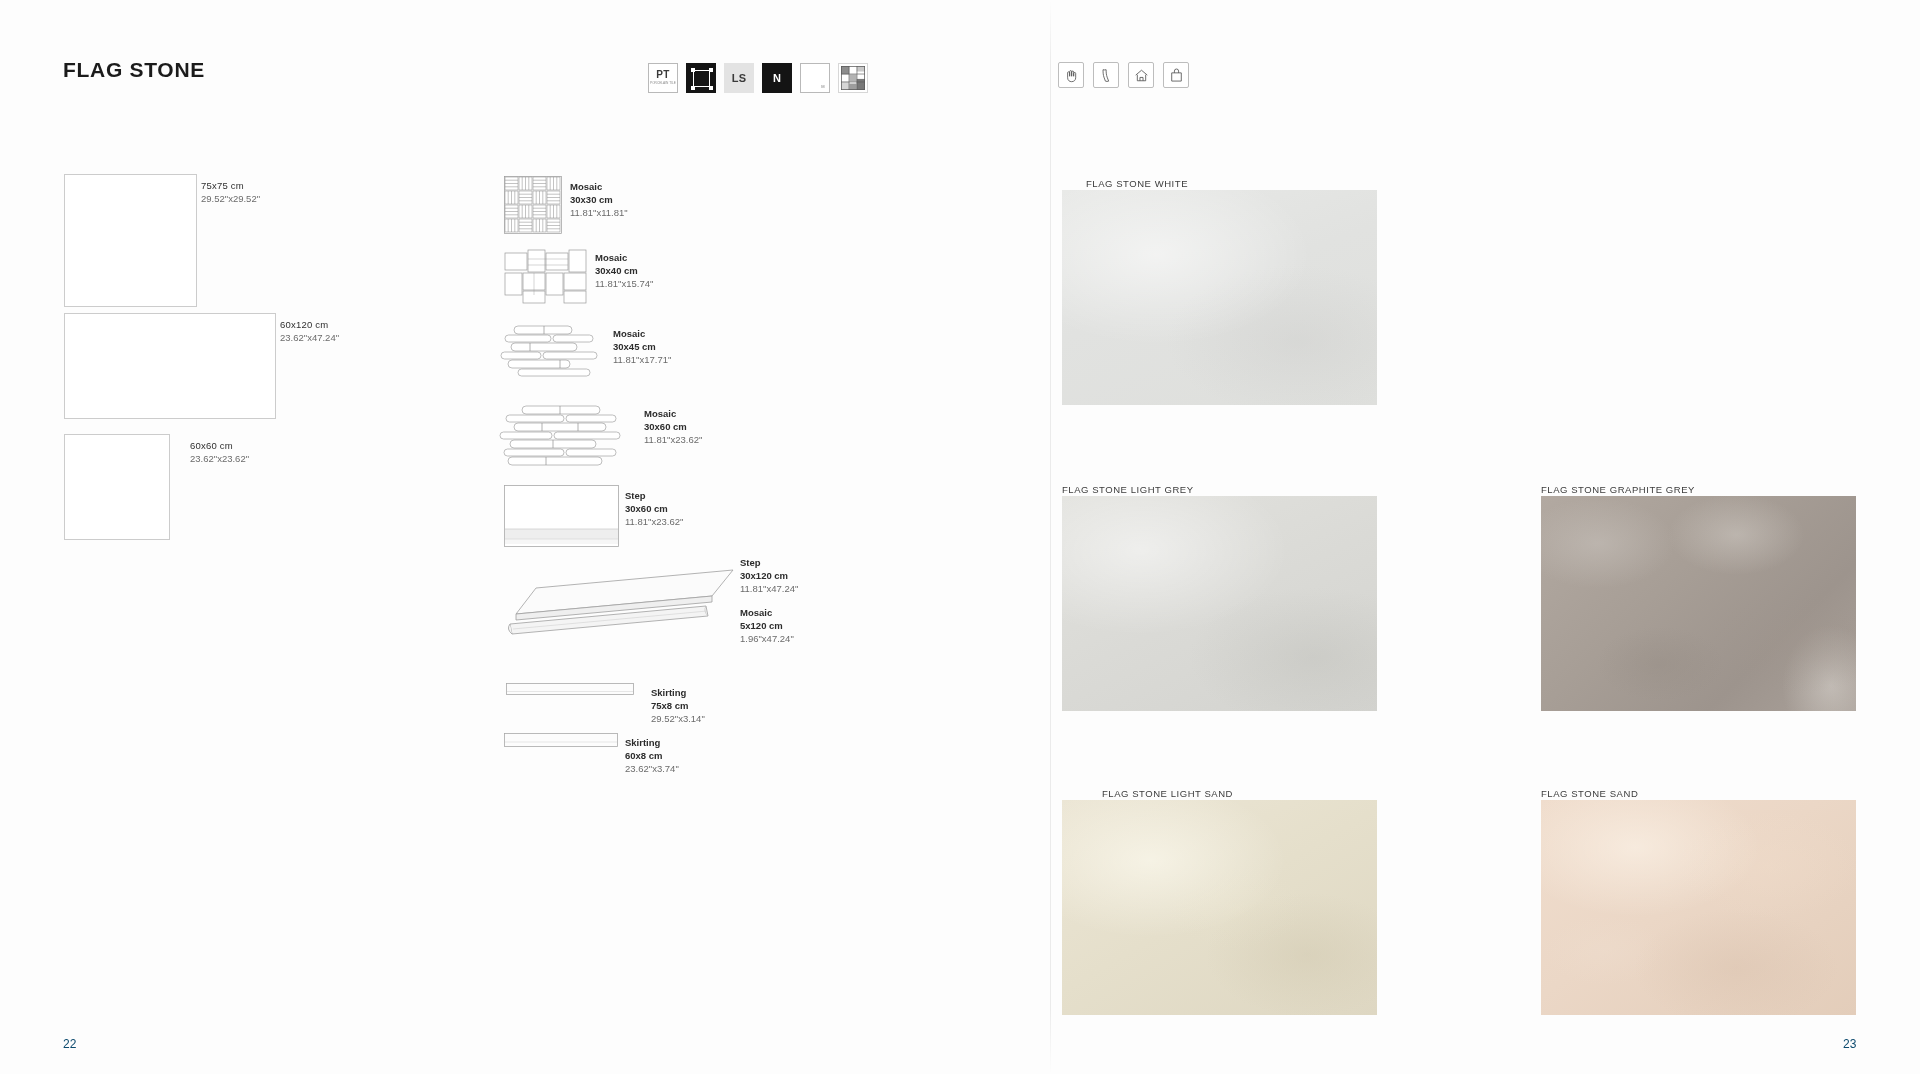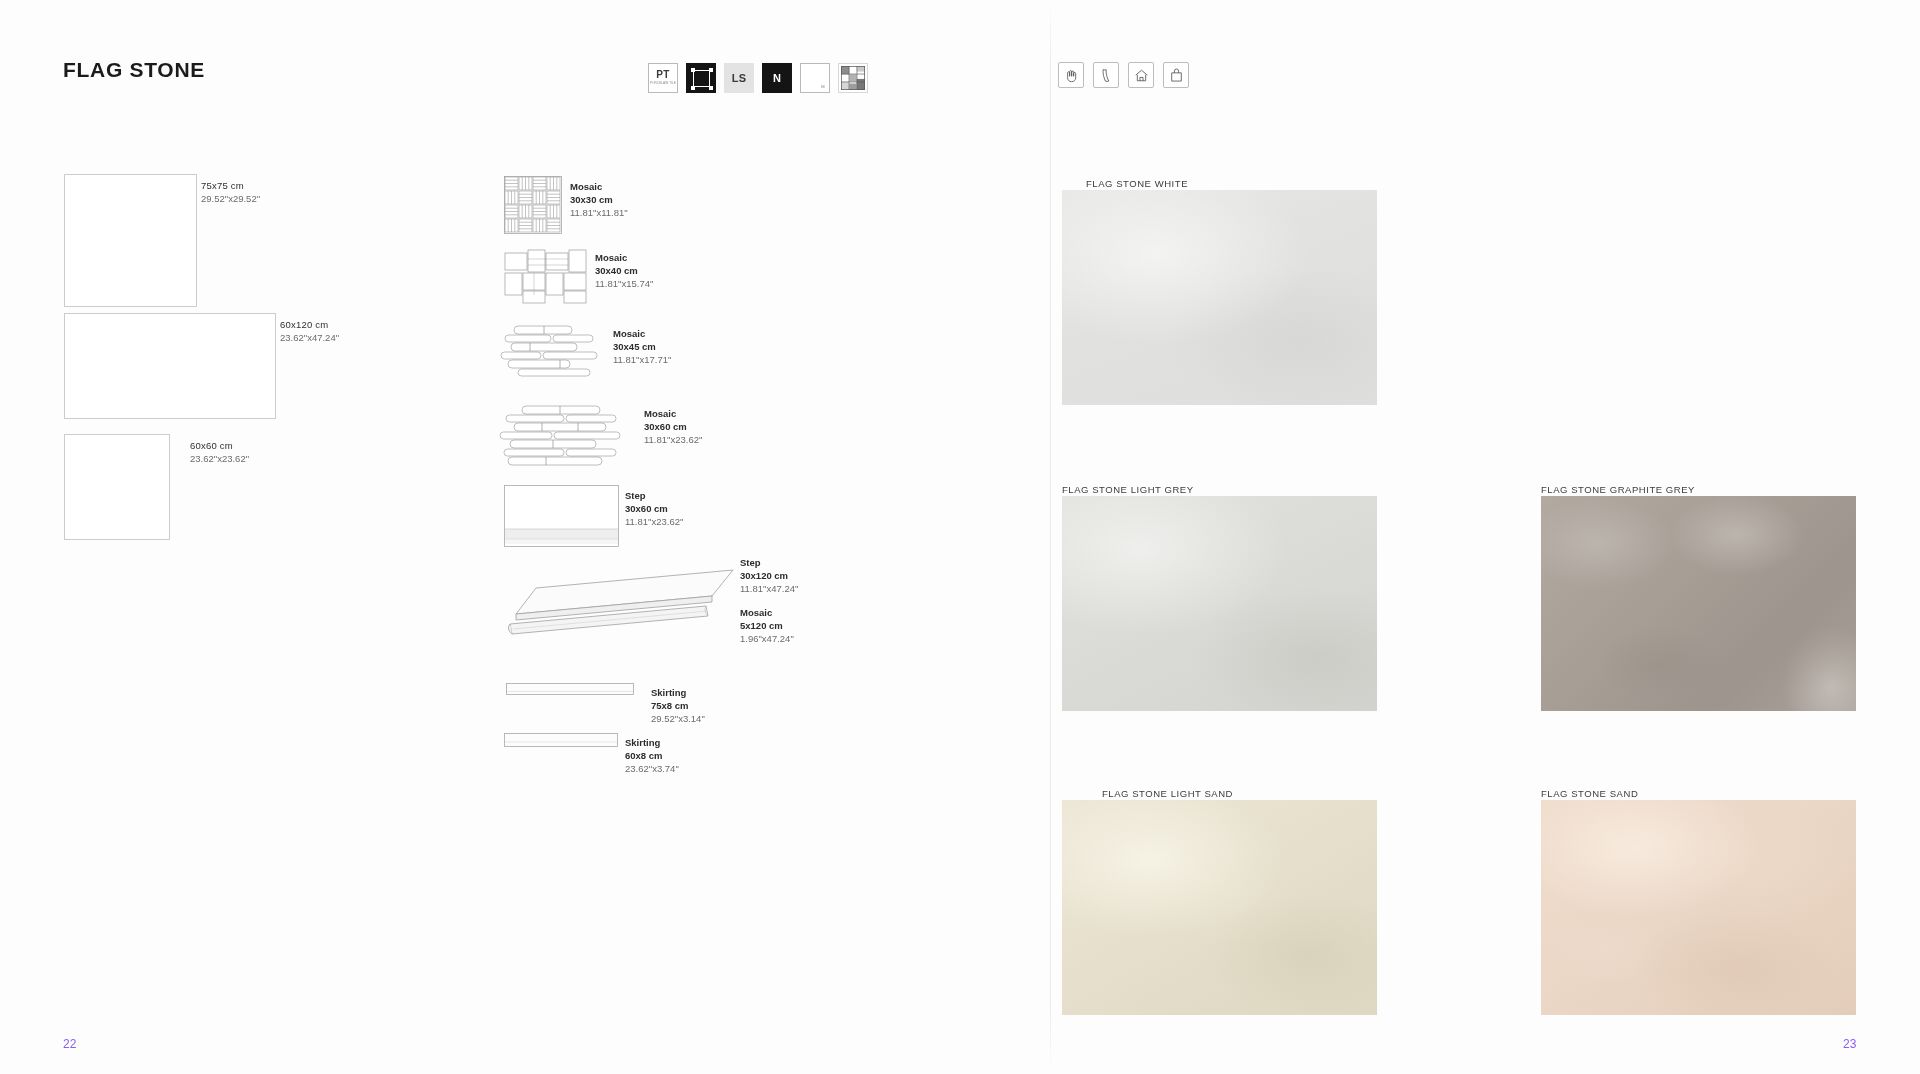--- a/index.html
+++ b/index.html
@@ -73,21 +73,21 @@
   .art { position: absolute; }
   .art svg { display: block; }
   
   .sw-label {
     position: absolute; font-size: 9.5px; letter-spacing: .55px;
     color: #3b3b3b; text-transform: uppercase;
   }
   .swatch { position: absolute; }
   .swatch .inner { width: 100%; height: 100%; }
   
-  .pageno { position: absolute; font-size: 12px; color: #8b5cf6; }
+  .pageno { position: absolute; font-size: 12px; color: #0c4a6e; }
   .pg-left { left: 63px; top: 1037px; }
   .pg-right { left: 1843px; top: 1037px; }
 </style>
 </head>
 <body>
 
 <div class="page">
   <div class="seam"></div>
 
   <div class="title">FLAG STONE</div>

